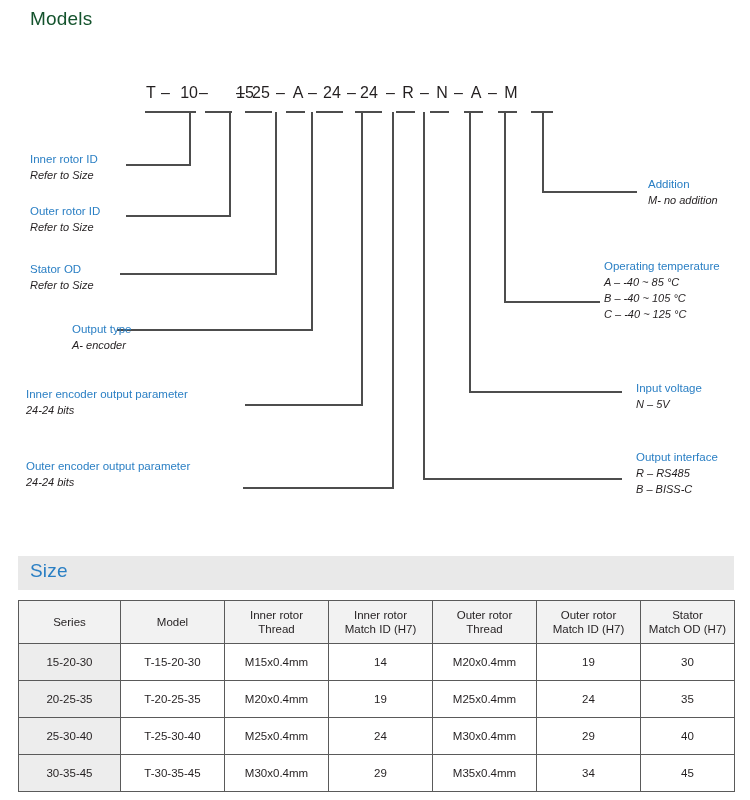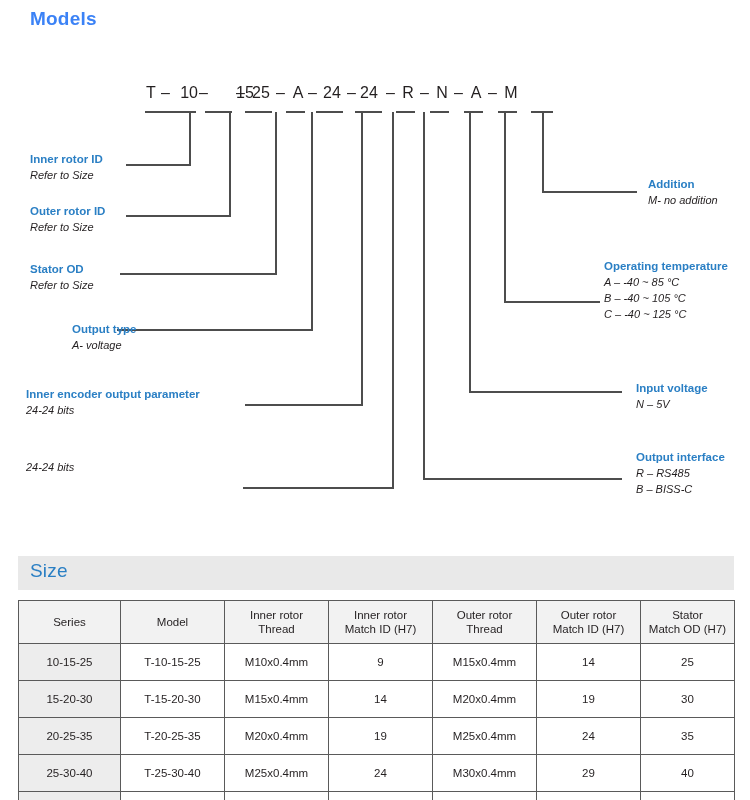--- a/index.html
+++ b/index.html
@@ -15,23 +15,22 @@
     color: #231f20;
     overflow: hidden;
   }
 
   
   .section-title-plain {
     position: absolute;
     left: 30px;
     top: 8px;
     font-size: 19px;
-    color: #3b82f6;
+    color: #14532d;
     letter-spacing: .2px;
-    font-weight: bold;
   }
   .size-banner {
     position: absolute;
     left: 18px;
     top: 556px;
     width: 716px;
     height: 34px;
     background: #e9e9e9;
   }
   .size-banner-label {
@@ -78,21 +77,21 @@
   
   .callout {
     position: absolute;
     white-space: nowrap;
   }
   .callout .head {
     display: block;
     font-size: 11.5px;
     color: #2a7fc4;
     line-height: 15px;
-    font-weight: 700;
+    font-weight: 400;
   }
   .callout .sub {
     display: block;
     font-size: 11px;
     color: #231f20;
     line-height: 16px;
     font-style: italic;
   }
   .callout.right .head,
   .callout.right .sub {
@@ -210,29 +209,30 @@
   <span class="sub">Refer to Size</span>
 </div>
 
 <div class="callout left" style="left:30px; top:262px;">
   <span class="head">Stator OD</span>
   <span class="sub">Refer to Size</span>
 </div>
 
 <div class="callout left" style="left:30px; top:322px;margin-left:42px;">
   <span class="head">Output type</span>
-  <span class="sub">A- voltage</span>
+  <span class="sub">A- encoder</span>
 </div>
 
 <div class="callout left" style="left:26px; top:387px;">
   <span class="head">Inner encoder output parameter</span>
   <span class="sub">24-24 bits</span>
 </div>
 
 <div class="callout left" style="left:26px; top:459px;">
+  <span class="head">Outer encoder output parameter</span>
   <span class="sub">24-24 bits</span>
 </div>
 
 <div class="callout right" style="left:648px; top:177px;">
   <span class="head">Addition</span>
   <span class="sub">M- no addition</span>
 </div>
 
 <div class="callout right" style="left:604px; top:259px;">
   <span class="head">Operating temperature</span>
@@ -271,29 +271,20 @@
       <th>Model</th>
       <th>Inner rotor<br>Thread</th>
       <th>Inner rotor<br>Match ID (H7)</th>
       <th>Outer rotor<br>Thread</th>
       <th>Outer rotor<br>Match ID (H7)</th>
       <th>Stator<br>Match OD (H7)</th>
     </tr>
   </thead>
   <tbody>
     <tr>
-      <td>10-15-25</td>
-      <td>T-10-15-25</td>
-      <td>M10x0.4mm</td>
-      <td>9</td>
-      <td>M15x0.4mm</td>
-      <td>14</td>
-      <td>25</td>
-    </tr>
-    <tr>
       <td>15-20-30</td>
       <td>T-15-20-30</td>
       <td>M15x0.4mm</td>
       <td>14</td>
       <td>M20x0.4mm</td>
       <td>19</td>
       <td>30</td>
     </tr>
     <tr>
       <td>20-25-35</td>

